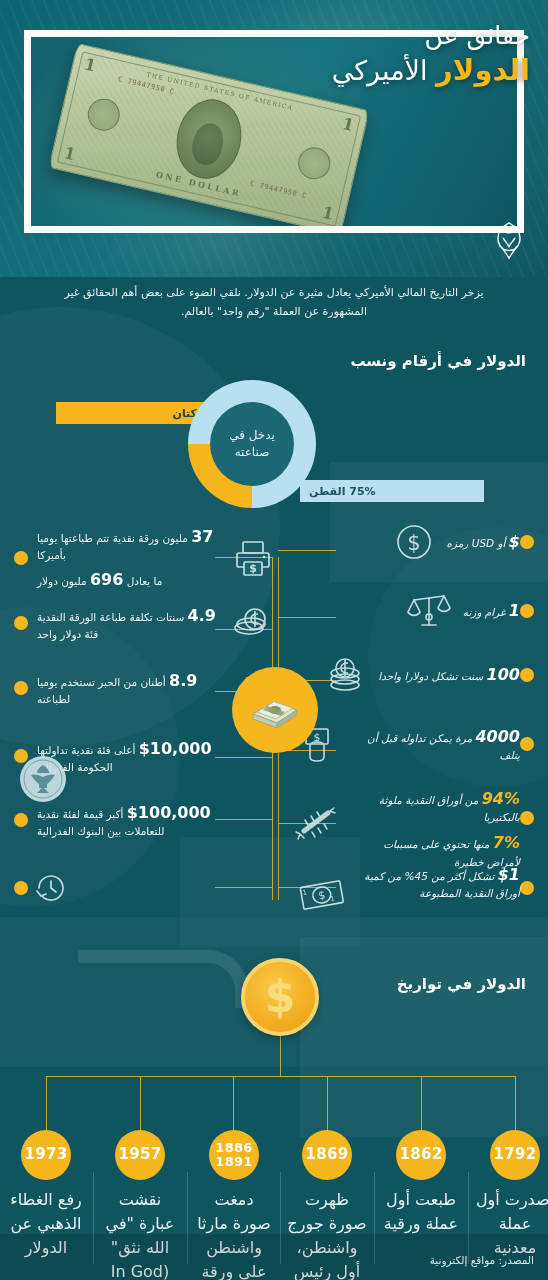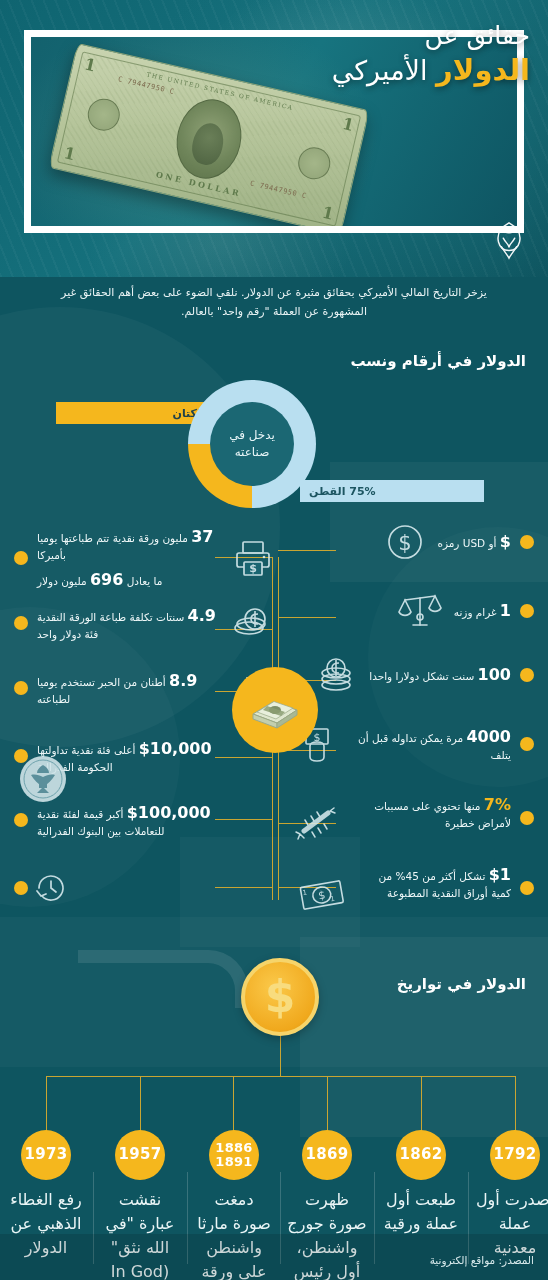--- a/index.html
+++ b/index.html
@@ -185,21 +185,21 @@
     width:14px; height:14px; border-radius:50%; background:#f5b71d; flex:none;
   }
   .fact .txt { font-size:10.5px; line-height:1.45; color:#eef7f8; }
   .fact .num { font-size:16px; font-weight:bold; color:#ffffff; }
   .fact .num.gold { color:#f5b71d; }
   .fact .icon { flex:none; opacity:.9; }
 
   
   .fact.left { flex-direction:row-reverse; }
   .fact.left .txt { text-align:left; margin-left:9px; margin-right:9px; }
-  .fact.right .txt { text-align:right; margin-right:9px; margin-left:9px; }
+  .fact.right .txt { text-align:right; margin-left:9px;font-style:italic; }
 
   
   .timeline { position:absolute; left:0; top:940px; width:548px; height:340px; }
   .tl-arc {
     position:absolute; left:78px; top:10px; width:170px; height:58px;
     border-top:13px solid rgba(255,255,255,.10);
     border-right:13px solid rgba(255,255,255,.10);
     border-top-right-radius:40px;
   }
   .tl-coin {
@@ -290,21 +290,21 @@
 <div class="bg-decor">
   <div class="blob b1"></div>
   <div class="blob b2"></div>
   <div class="blob b3"></div>
   <div class="panel-lite pl1"></div>
   <div class="panel-lite pl4"></div>
   <div class="panel-lite pl3"></div>
   <div class="panel-lite pl2"></div>
 </div>
 
-<div class="intro">يزخر التاريخ المالي الأميركي بحقائق مثيرة عن الدولار. نلقي الضوء على بعض أهم الحقائق غير المشهورة عن العملة "رقم واحد" بالعالم.</div>
+<div class="intro">يزخر التاريخ المالي الأميركي يعادل مثيرة عن الدولار. نلقي الضوء على بعض أهم الحقائق غير المشهورة عن العملة "رقم واحد" بالعالم.</div>
 
 <div class="sec-head n1">الدولار في أرقام ونسب</div>
 
 <div class="donut-wrap">
   <div class="bar bar-linen">25% الكتان</div>
   <div class="bar bar-cotton">75% القطن</div>
   <div class="donut">
     <div class="donut-ring"></div>
     <div class="donut-hole">
       <span>يدخل في</span>
@@ -497,20 +497,24 @@
         <rect x="12" y="8" width="22" height="15" rx="1"></rect>
         <text x="23" y="20" font-size="11" fill="#d7eaee" stroke="none" text-anchor="middle" font-family="DejaVu Sans, sans-serif">$</text>
         <path d="M16 25 L16 36 C16 39 19 40 23 40 C27 40 30 39 30 36 L30 25 C30 22 27 21 23 21 C19 21 16 22 16 25 Z"></path>
       </g>
     </svg>
   </div>
 
   <div class="fact right" style="right:14px; top:282px; width:240px; justify-content:flex-start; align-items:flex-start;">
     <div class="dot" style="margin-top:24px;"></div>
     <div class="txt">
+      <div>
+        <span class="num gold">94%</span>
+        <span>من أوراق النقدية ملوثة بالبكتيريا</span>
+      </div>
       <div style="margin-top:6px;">
         <span class="num gold">7%</span>
         <span>منها تحتوي على مسببات لأمراض خطيرة</span>
       </div>
     </div>
     <svg class="icon" style="margin-top:14px;" width="52" height="46" viewBox="0 0 52 46">
       <g fill="none" stroke="#d7eaee" stroke-width="1.5" stroke-linecap="round">
         <path d="M10 30 L34 12" stroke-width="5" opacity=".95"></path>
         <path d="M6 33 L2 31 M6 33 L4 38 M6 33 L10 37"></path>
         <path d="M36 10 L40 7 M36 10 L41 12"></path>

